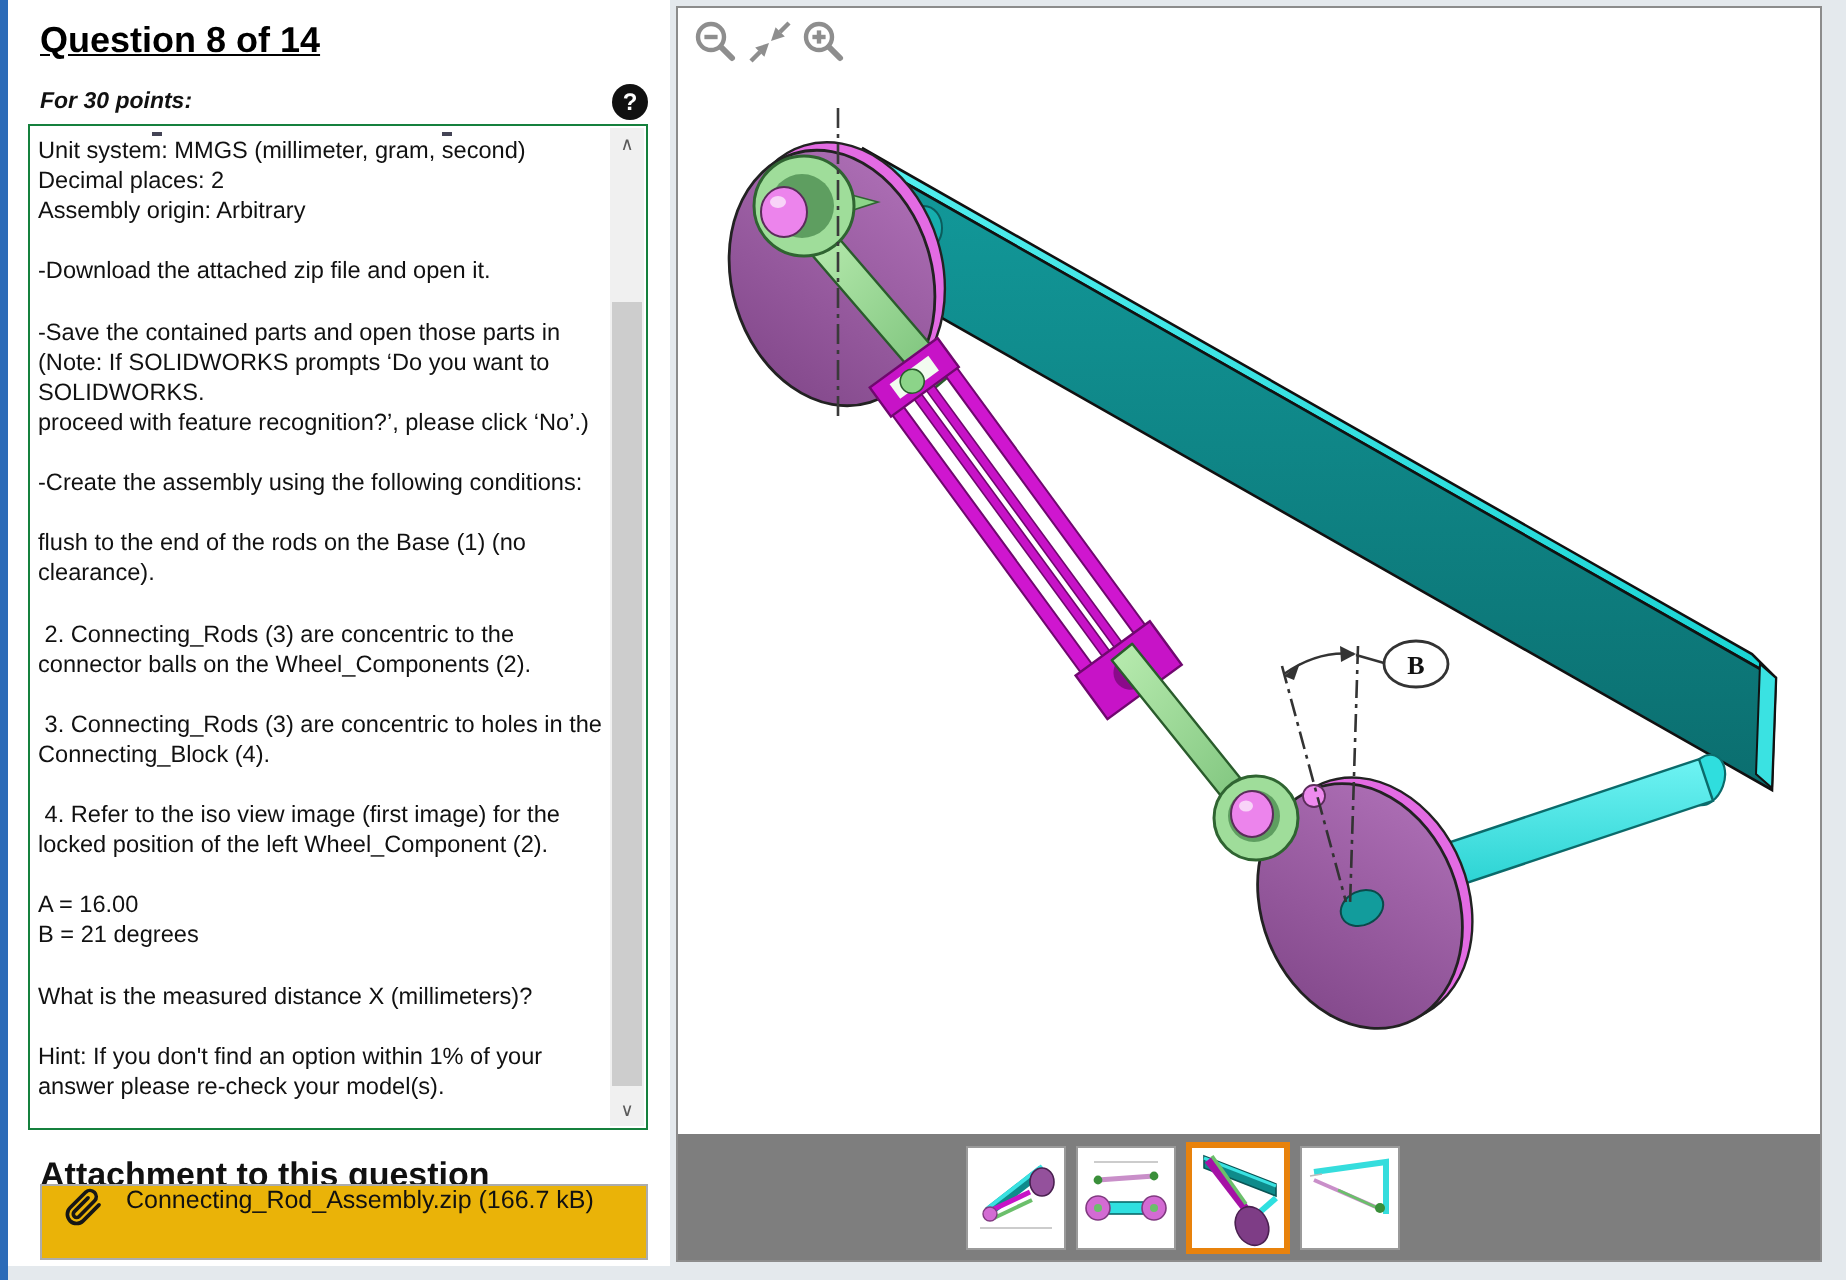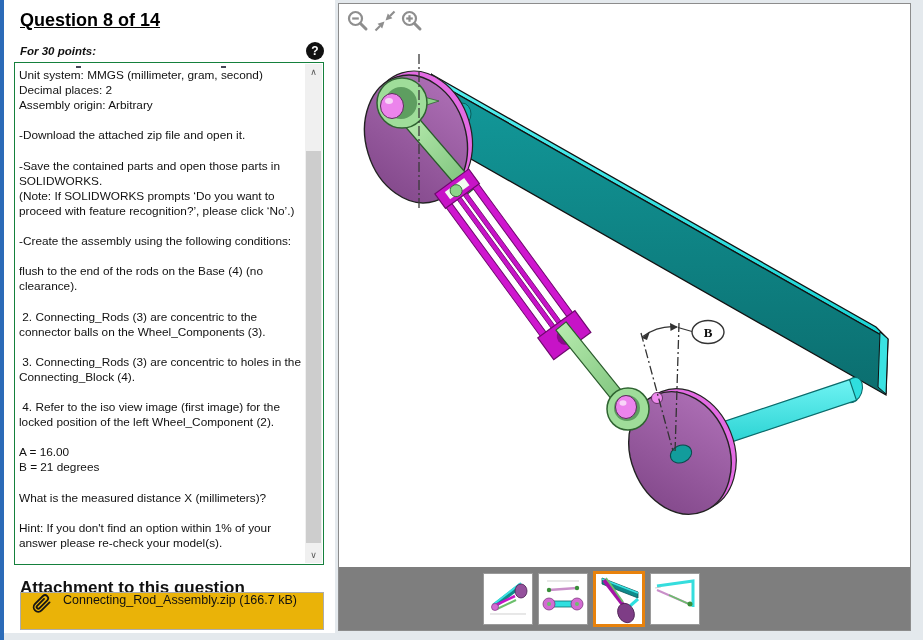--- a/index.html
+++ b/index.html
@@ -63,31 +63,31 @@
     <div class="clip-tick" style="left:61px;"></div>
     <div class="clip-tick" style="left:206px;"></div>
     <div class="q-text">
         <div class="qline">Unit system: MMGS (millimeter, gram, second)</div>
         <div class="qline">Decimal places: 2</div>
         <div class="qline">Assembly origin: Arbitrary</div>
         <div class="qline">&nbsp;</div>
         <div class="qline">-Download the attached zip file and open it.</div>
         <div class="qline">&nbsp;</div>
         <div class="qline">-Save the contained parts and open those parts in</div>
+        <div class="qline">(Note: If SOLIDWORKS prompts ‘Do you want to</div>
         <div class="qline">SOLIDWORKS.</div>
-        <div class="qline">(Note: If SOLIDWORKS prompts ‘Do you want to</div>
         <div class="qline">proceed with feature recognition?’, please click ‘No’.)</div>
         <div class="qline">&nbsp;</div>
         <div class="qline">-Create the assembly using the following conditions:</div>
         <div class="qline">&nbsp;</div>
-        <div class="qline">flush to the end of the rods on the Base (4) (no</div>
+        <div class="qline">flush to the end of the rods on the Base (1) (no</div>
         <div class="qline">clearance).</div>
         <div class="qline">&nbsp;</div>
         <div class="qline"> 2. Connecting_Rods (3) are concentric to the</div>
-        <div class="qline">connector balls on the Wheel_Components (3).</div>
+        <div class="qline">connector balls on the Wheel_Components (2).</div>
         <div class="qline">&nbsp;</div>
         <div class="qline"> 3. Connecting_Rods (3) are concentric to holes in the</div>
         <div class="qline">Connecting_Block (4).</div>
         <div class="qline">&nbsp;</div>
         <div class="qline"> 4. Refer to the iso view image (first image) for the</div>
         <div class="qline">locked position of the left Wheel_Component (2).</div>
         <div class="qline">&nbsp;</div>
         <div class="qline">A = 16.00</div>
         <div class="qline">B = 21 degrees</div>
         <div class="qline">&nbsp;</div>

